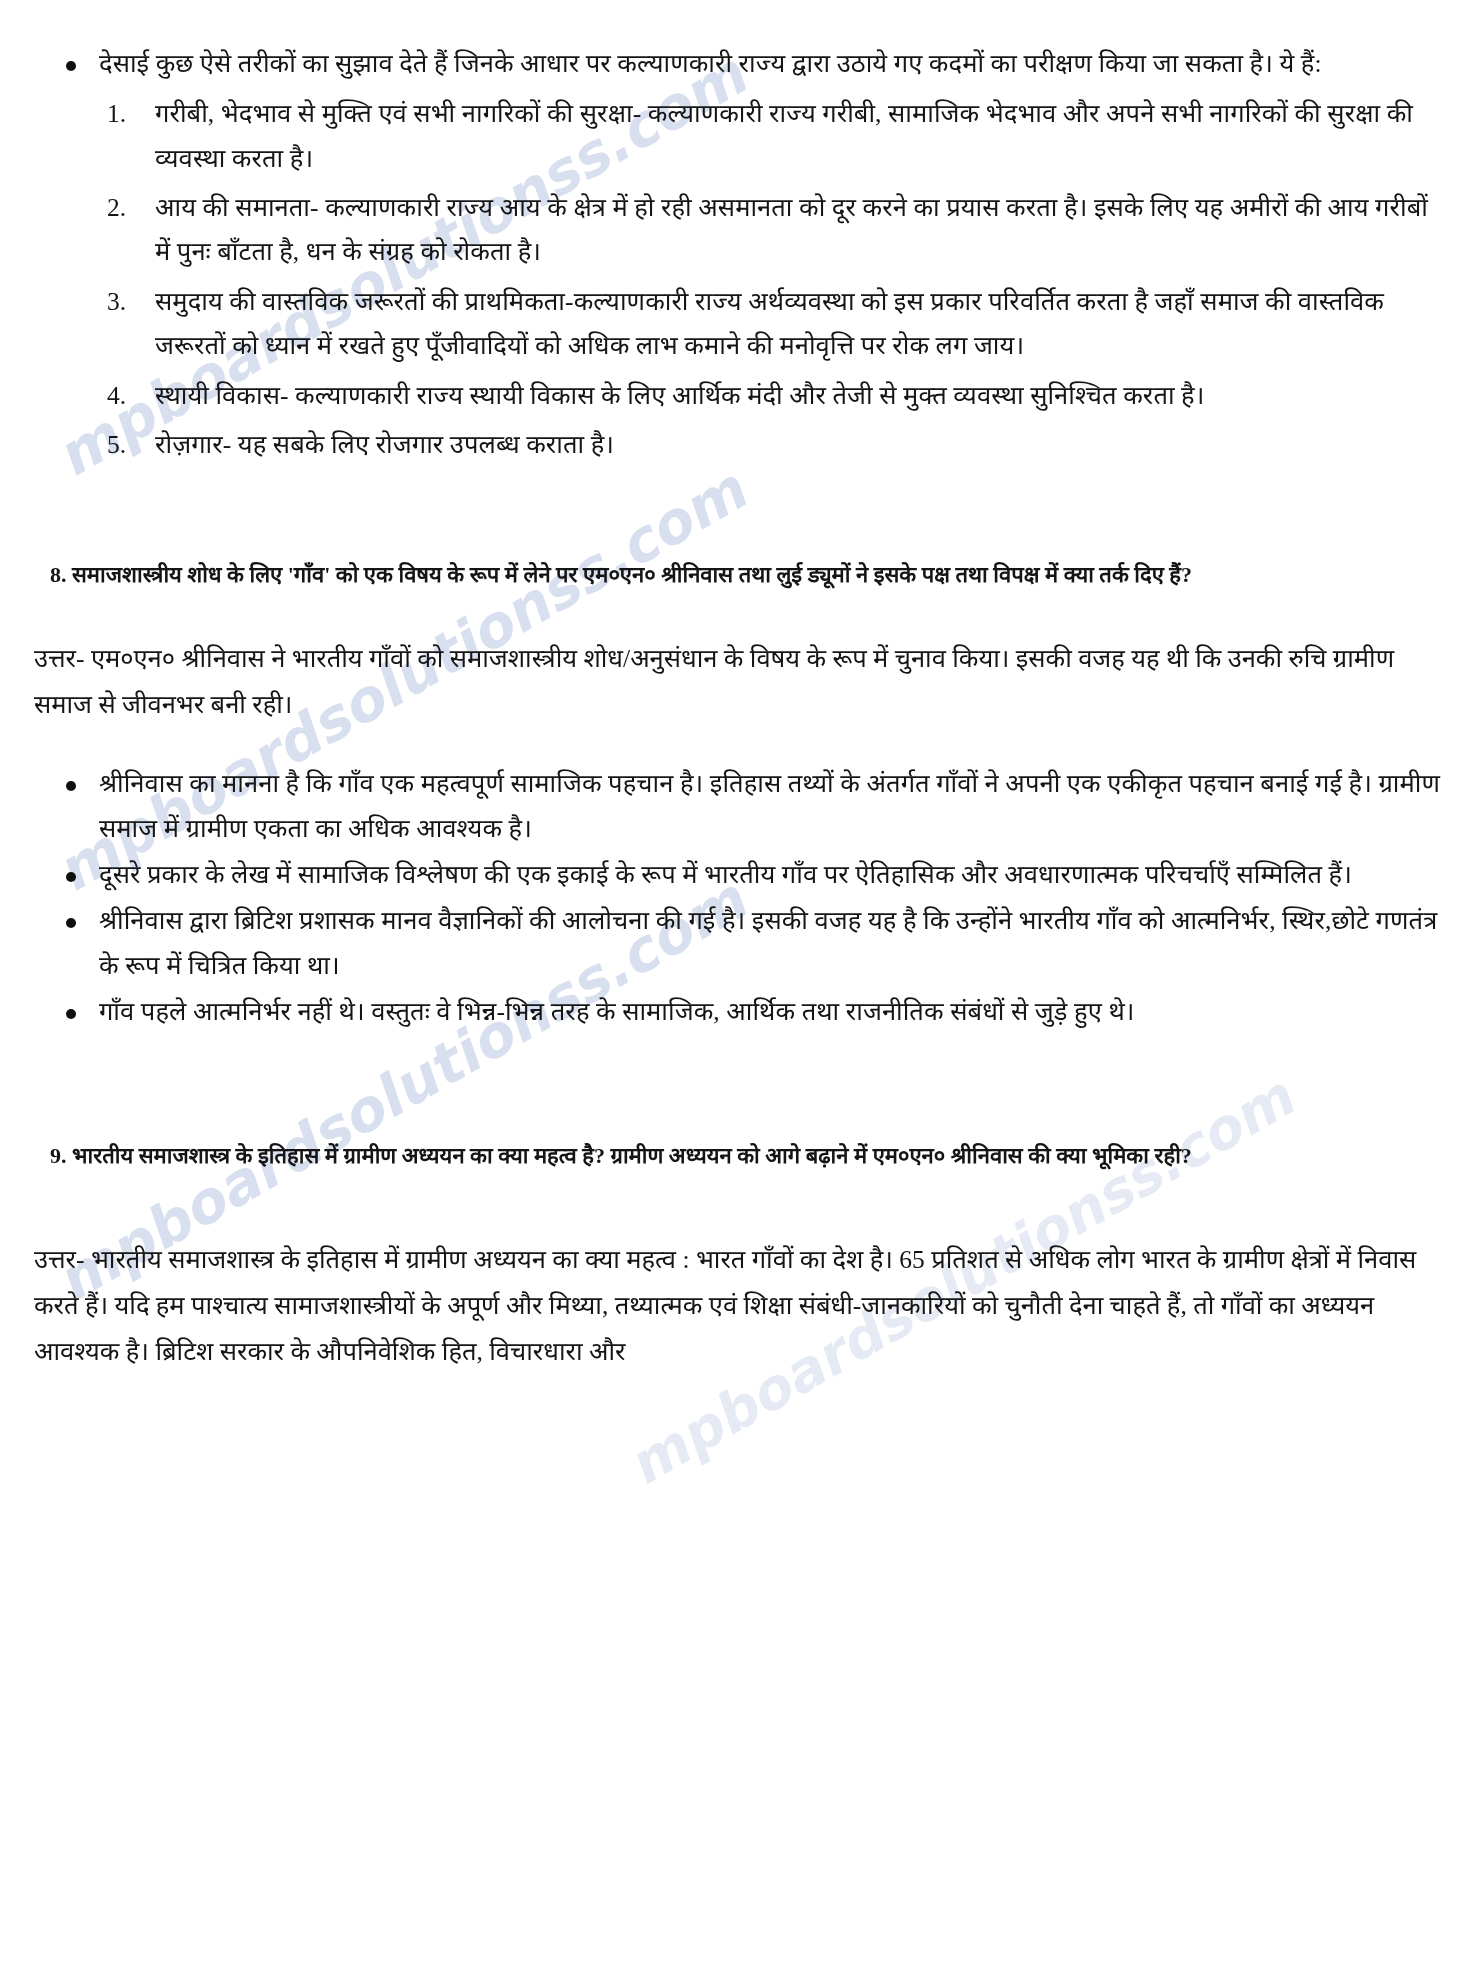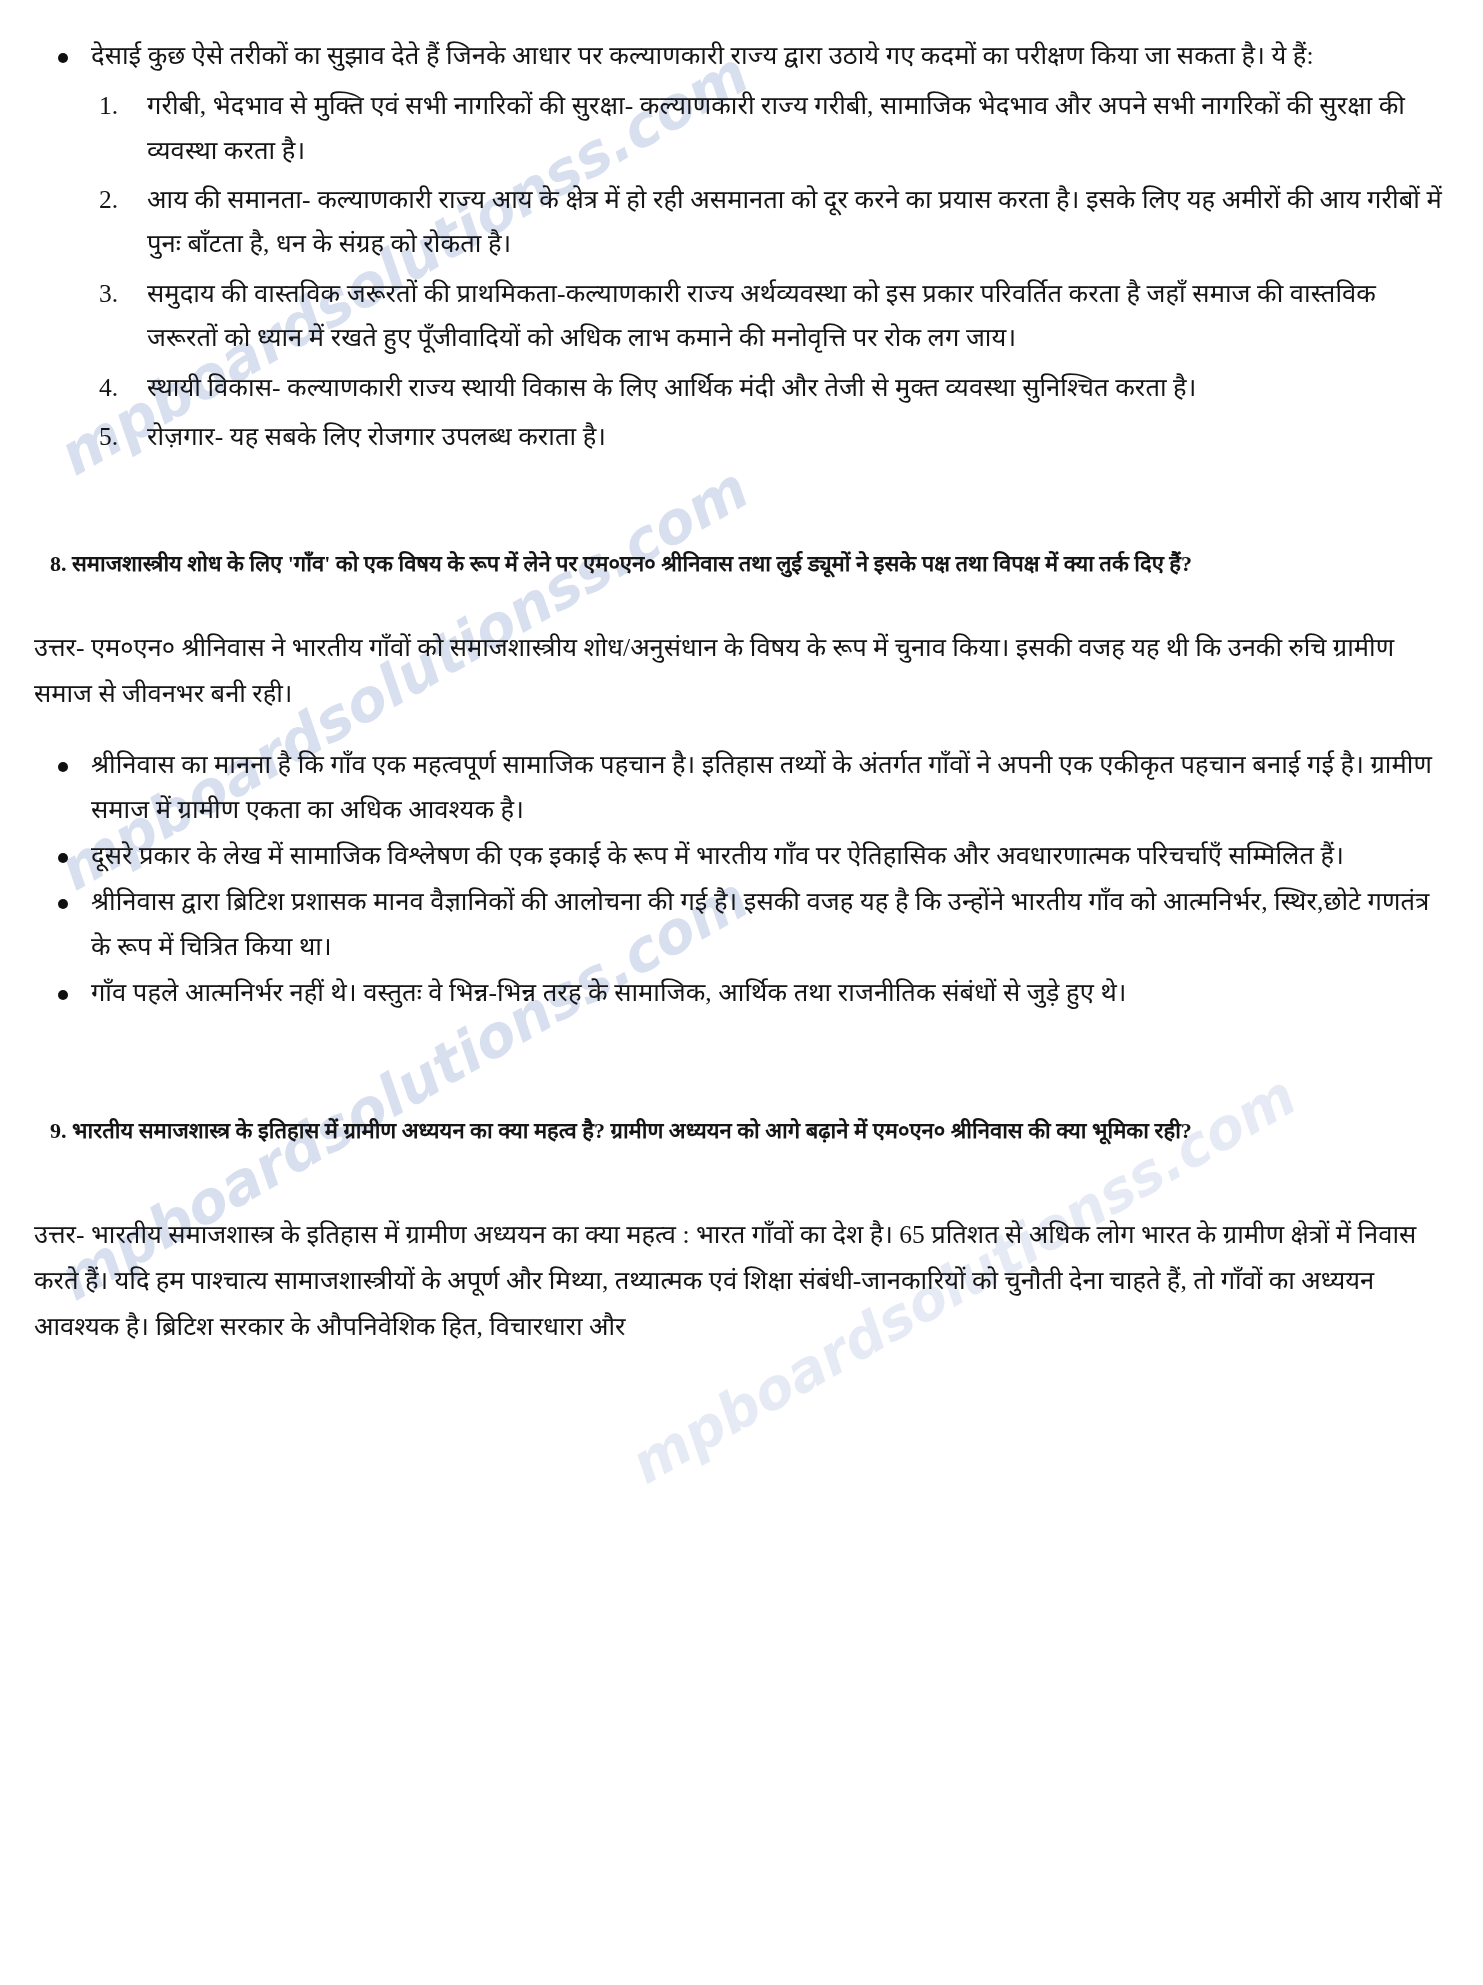--- a/index.html
+++ b/index.html
@@ -54,21 +54,21 @@
     font-size: 25.5px;
     line-height: 1.74;
     text-align: left;
     letter-spacing: .1px;
   }
   .bold { font-weight: 400; }
 
   
   ul.disc {
     list-style: none;
-    margin: 0;
+    margin: 8px;
     padding: 0;
   }
   ul.disc > li {
     position: relative;
     padding-left: 57px;
     margin: 0 0 2px 0;
   }
   ul.disc > li::before {
     content: "";
     position: absolute;

